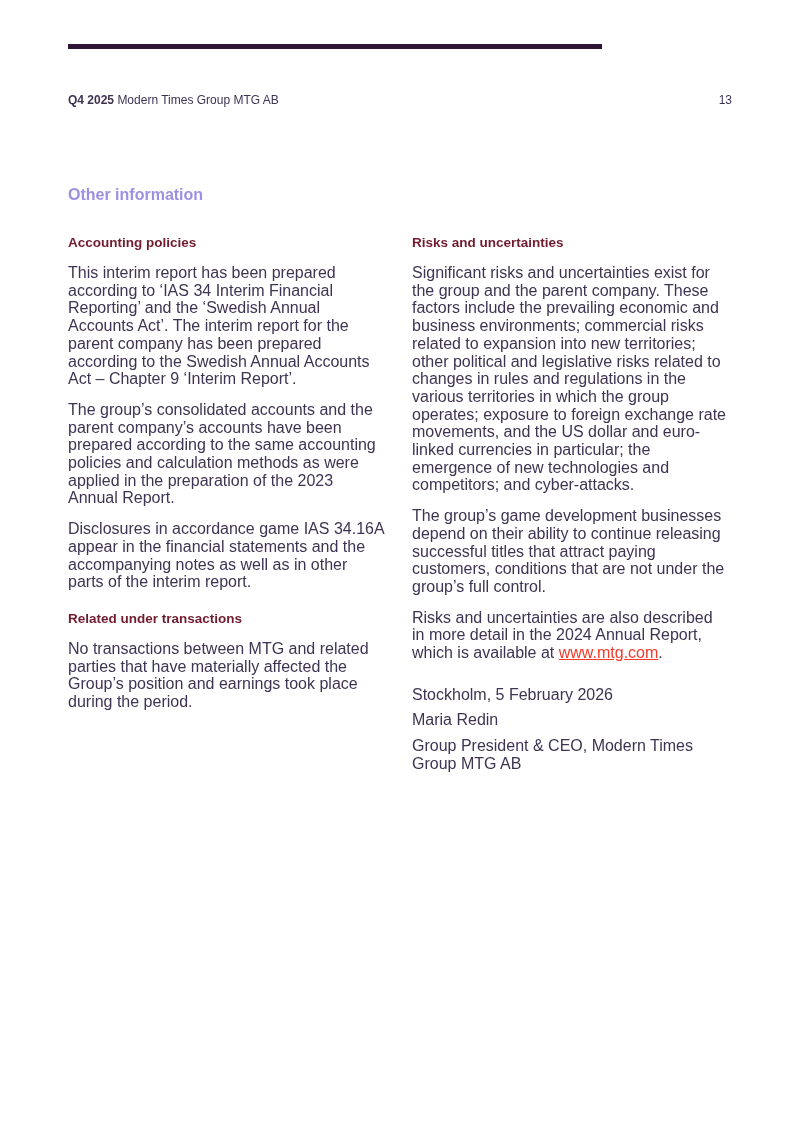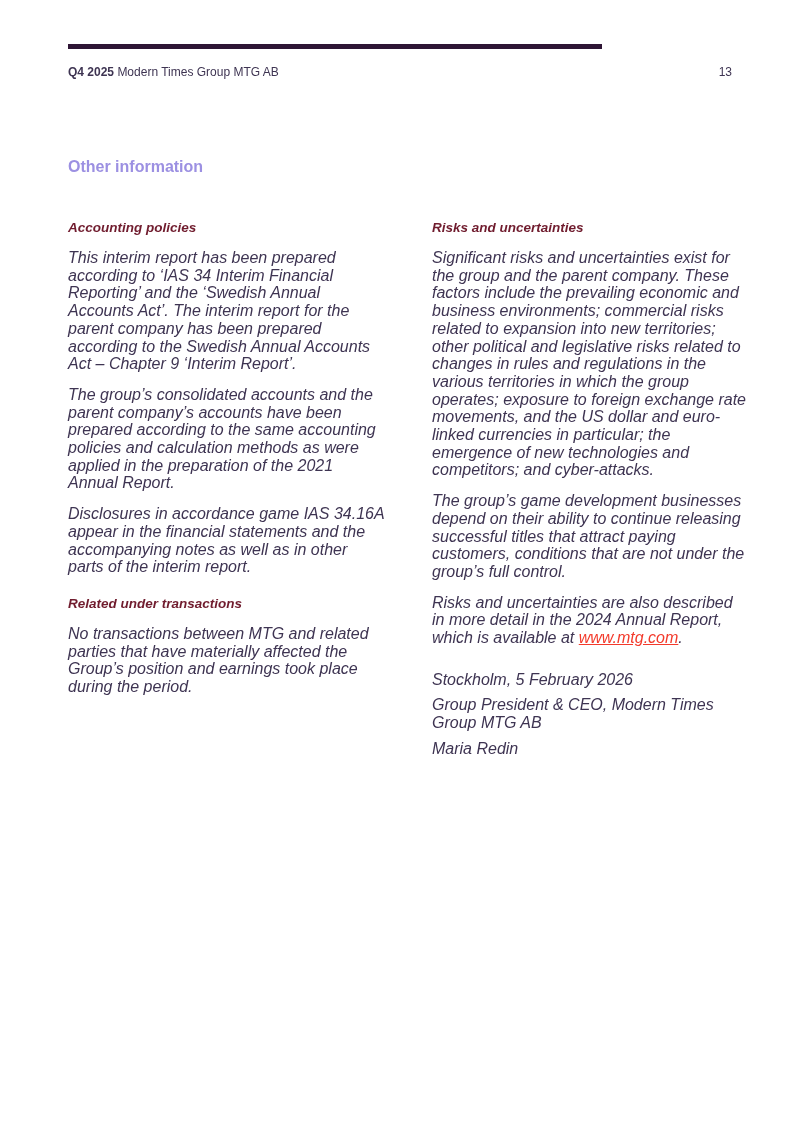--- a/index.html
+++ b/index.html
@@ -23,33 +23,32 @@
     margin-top: 16px;
     display: flex;
     justify-content: space-between;
     align-items: baseline;
     font-size: 12px;
     line-height: 15px;
     color: #3e3452;
   }
   .header-left { color: #3e3452; }
   .header-left .issue { font-weight: bold; }
-  .page-number { color: #3e3452; }
+  .page-number { color: #3e3452; margin-top: 28px; }
   .page-title {
     margin-top: 78px;
     font-size: 16px;
     font-weight: bold;
     color: #9c90e2;
   }
   .columns {
-    margin-top: 44px;
+    margin-top: 31px;
     display: grid;
     grid-template-columns: 316px 316px;
-    column-gap: 48px;
-    font-style: italic;
+    column-gap: 28px;
   }
   .section-heading {
     font-size: 13.5px;
     font-weight: bold;
     color: #701c2e;
     margin: 0 0 14px 0;
   }
   .section + .section .section-heading { margin-top: 20px; }
   .col p {
     font-size: 16px;
@@ -81,39 +80,39 @@
     </div>
 
     <h1 class="page-title">Other information</h1>
 
     <div class="columns">
 
       <div class="col">
         <div class="section">
           <h3 class="section-heading">Accounting policies</h3>
           <p>This interim report has been prepared according to ‘IAS 34 Interim Financial Reporting’ and the ‘Swedish Annual Accounts Act’. The interim report for the parent company has been prepared according to the Swedish Annual Accounts Act – Chapter 9 ‘Interim Report’.</p>
-          <p>The group’s consolidated accounts and the parent company’s accounts have been prepared according to the same accounting policies and calculation methods as were applied in the preparation of the 2021 Annual Report.</p>
+          <p>The group’s consolidated accounts and the parent company’s accounts have been prepared according to the same accounting policies and calculation methods as were applied in the preparation of the 2023 Annual Report.</p>
           <p>Disclosures in accordance game IAS 34.16A appear in the financial statements and the accompanying notes as well as in other parts of the interim report.</p>
         </div>
         <div class="section">
           <h3 class="section-heading">Related under transactions</h3>
           <p>No transactions between MTG and related parties that have materially affected the Group’s position and earnings took place during the period.</p>
         </div>
       </div>
 
       <div class="col">
         <div class="section">
           <h3 class="section-heading">Risks and uncertainties</h3>
           <p>Significant risks and uncertainties exist for the group and the parent company. These factors include the prevailing economic and business environments; commercial risks related to expansion into new territories; other political and legislative risks related to changes in rules and regulations in the various territories in which the group operates; exposure to foreign exchange rate movements, and the US dollar and euro-linked currencies in particular; the emergence of new technologies and competitors; and cyber-attacks.</p>
           <p>The group’s game development businesses depend on their ability to continue releasing successful titles that attract paying customers, conditions that are not under the group’s full control.</p>
           <p><span>Risks and uncertainties are also described in more detail in the 2024 Annual Report, which is available at</span> <a href="#" class="mtg-link">www.mtg.com</a><span>.</span></p>
         </div>
 
         <div class="signature">
           <p>Stockholm, 5 February 2026</p>
+          <p>Maria Redin</p>
           <p>Group President &amp; CEO, Modern Times Group MTG AB</p>
-          <p>Maria Redin</p>
         </div>
       </div>
 
     </div>
   </div>
 </div>
 
 </body></html>

